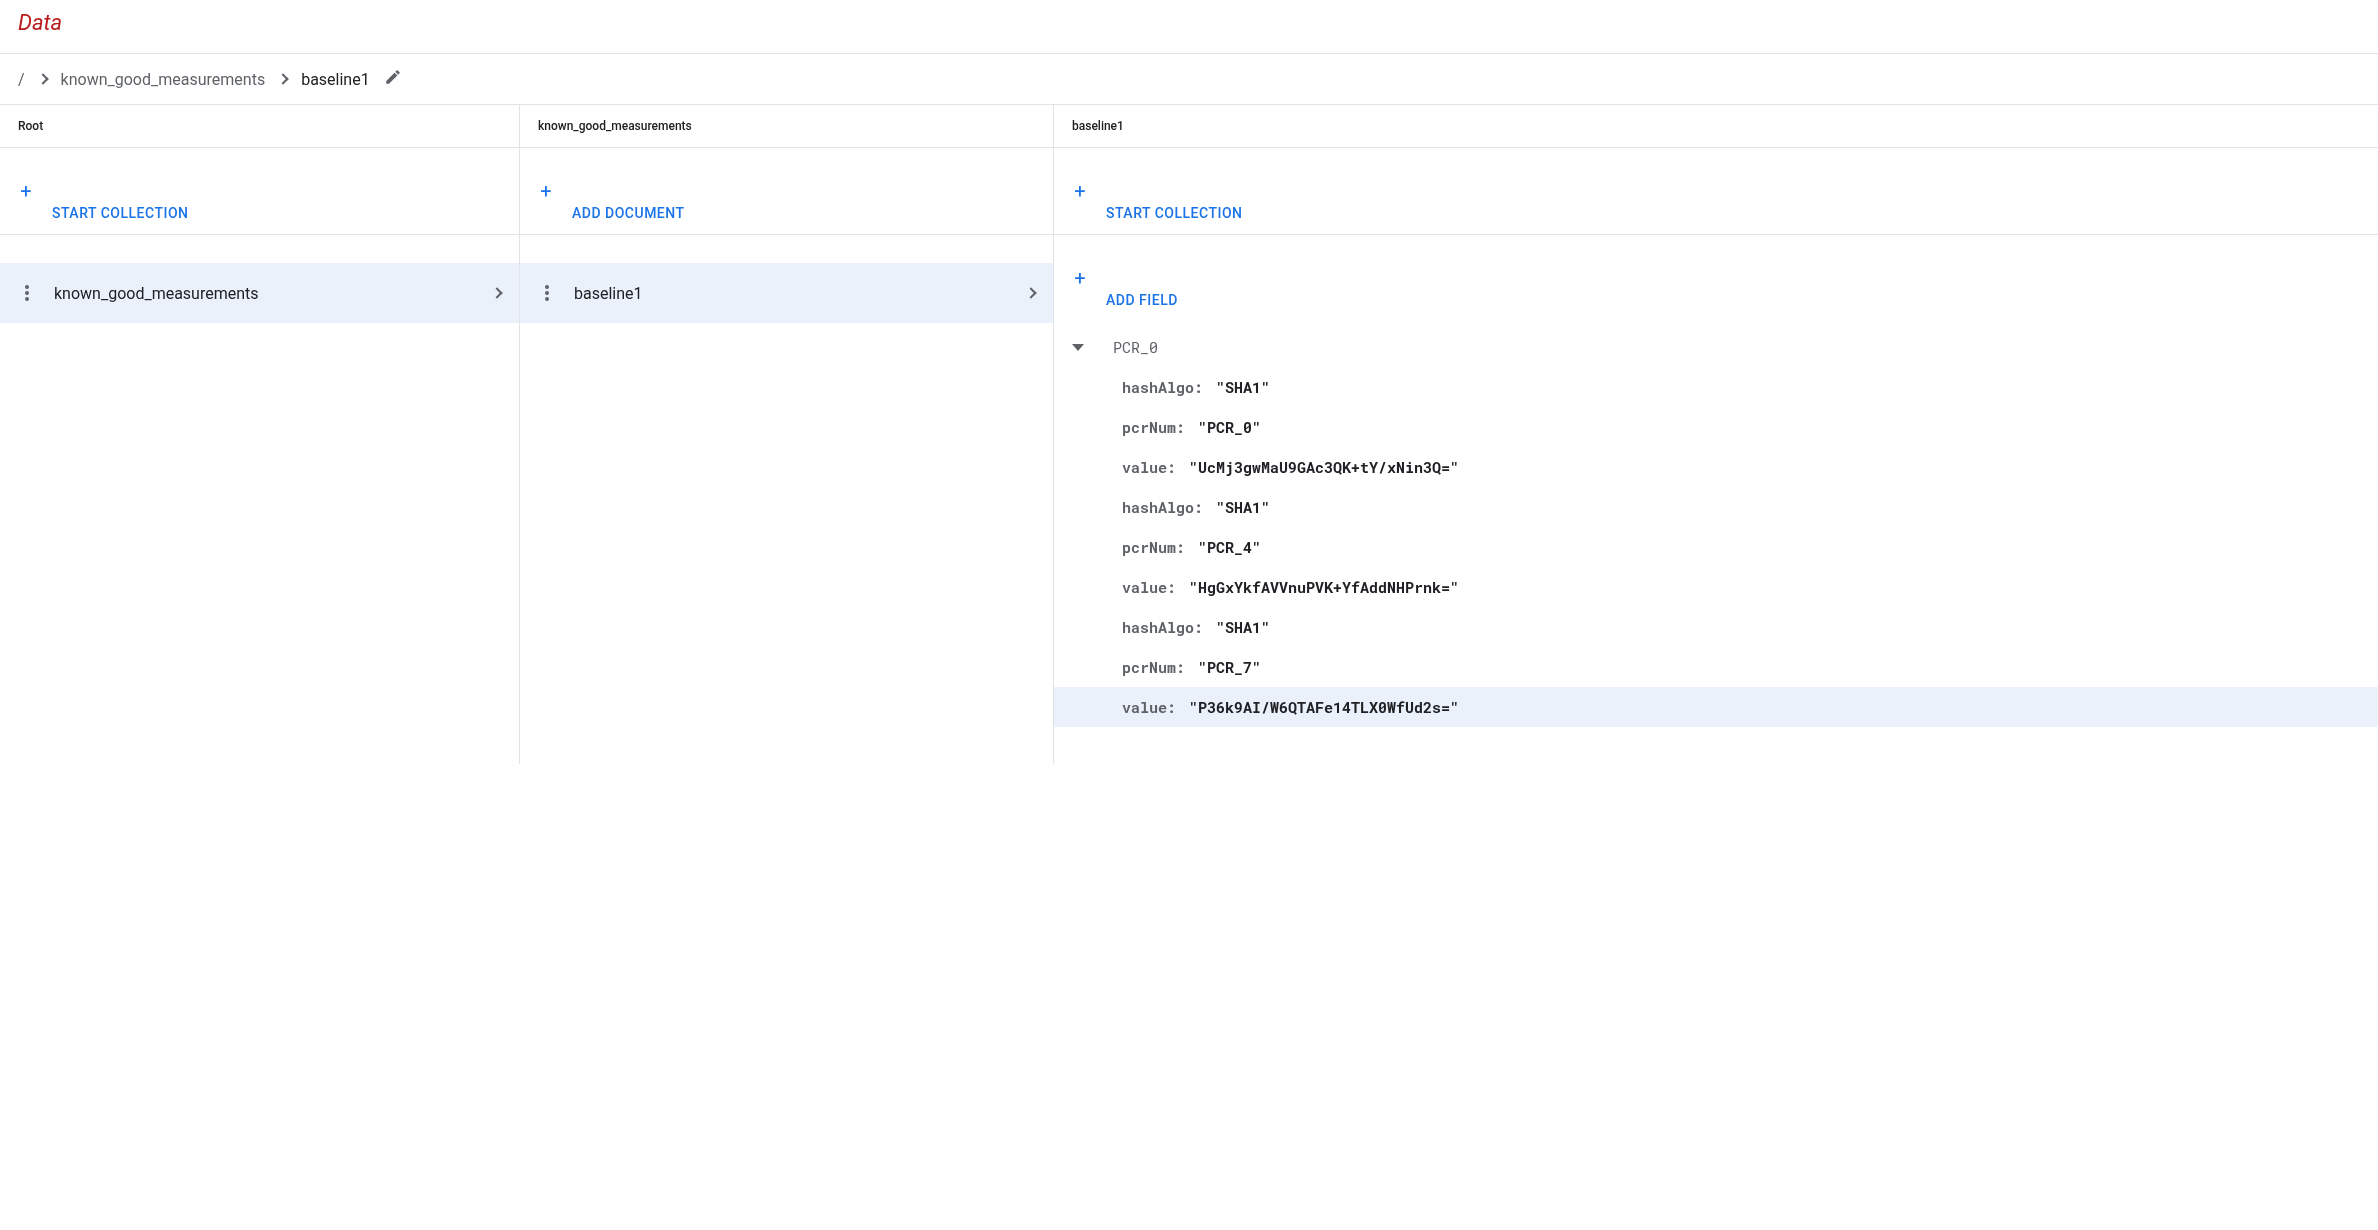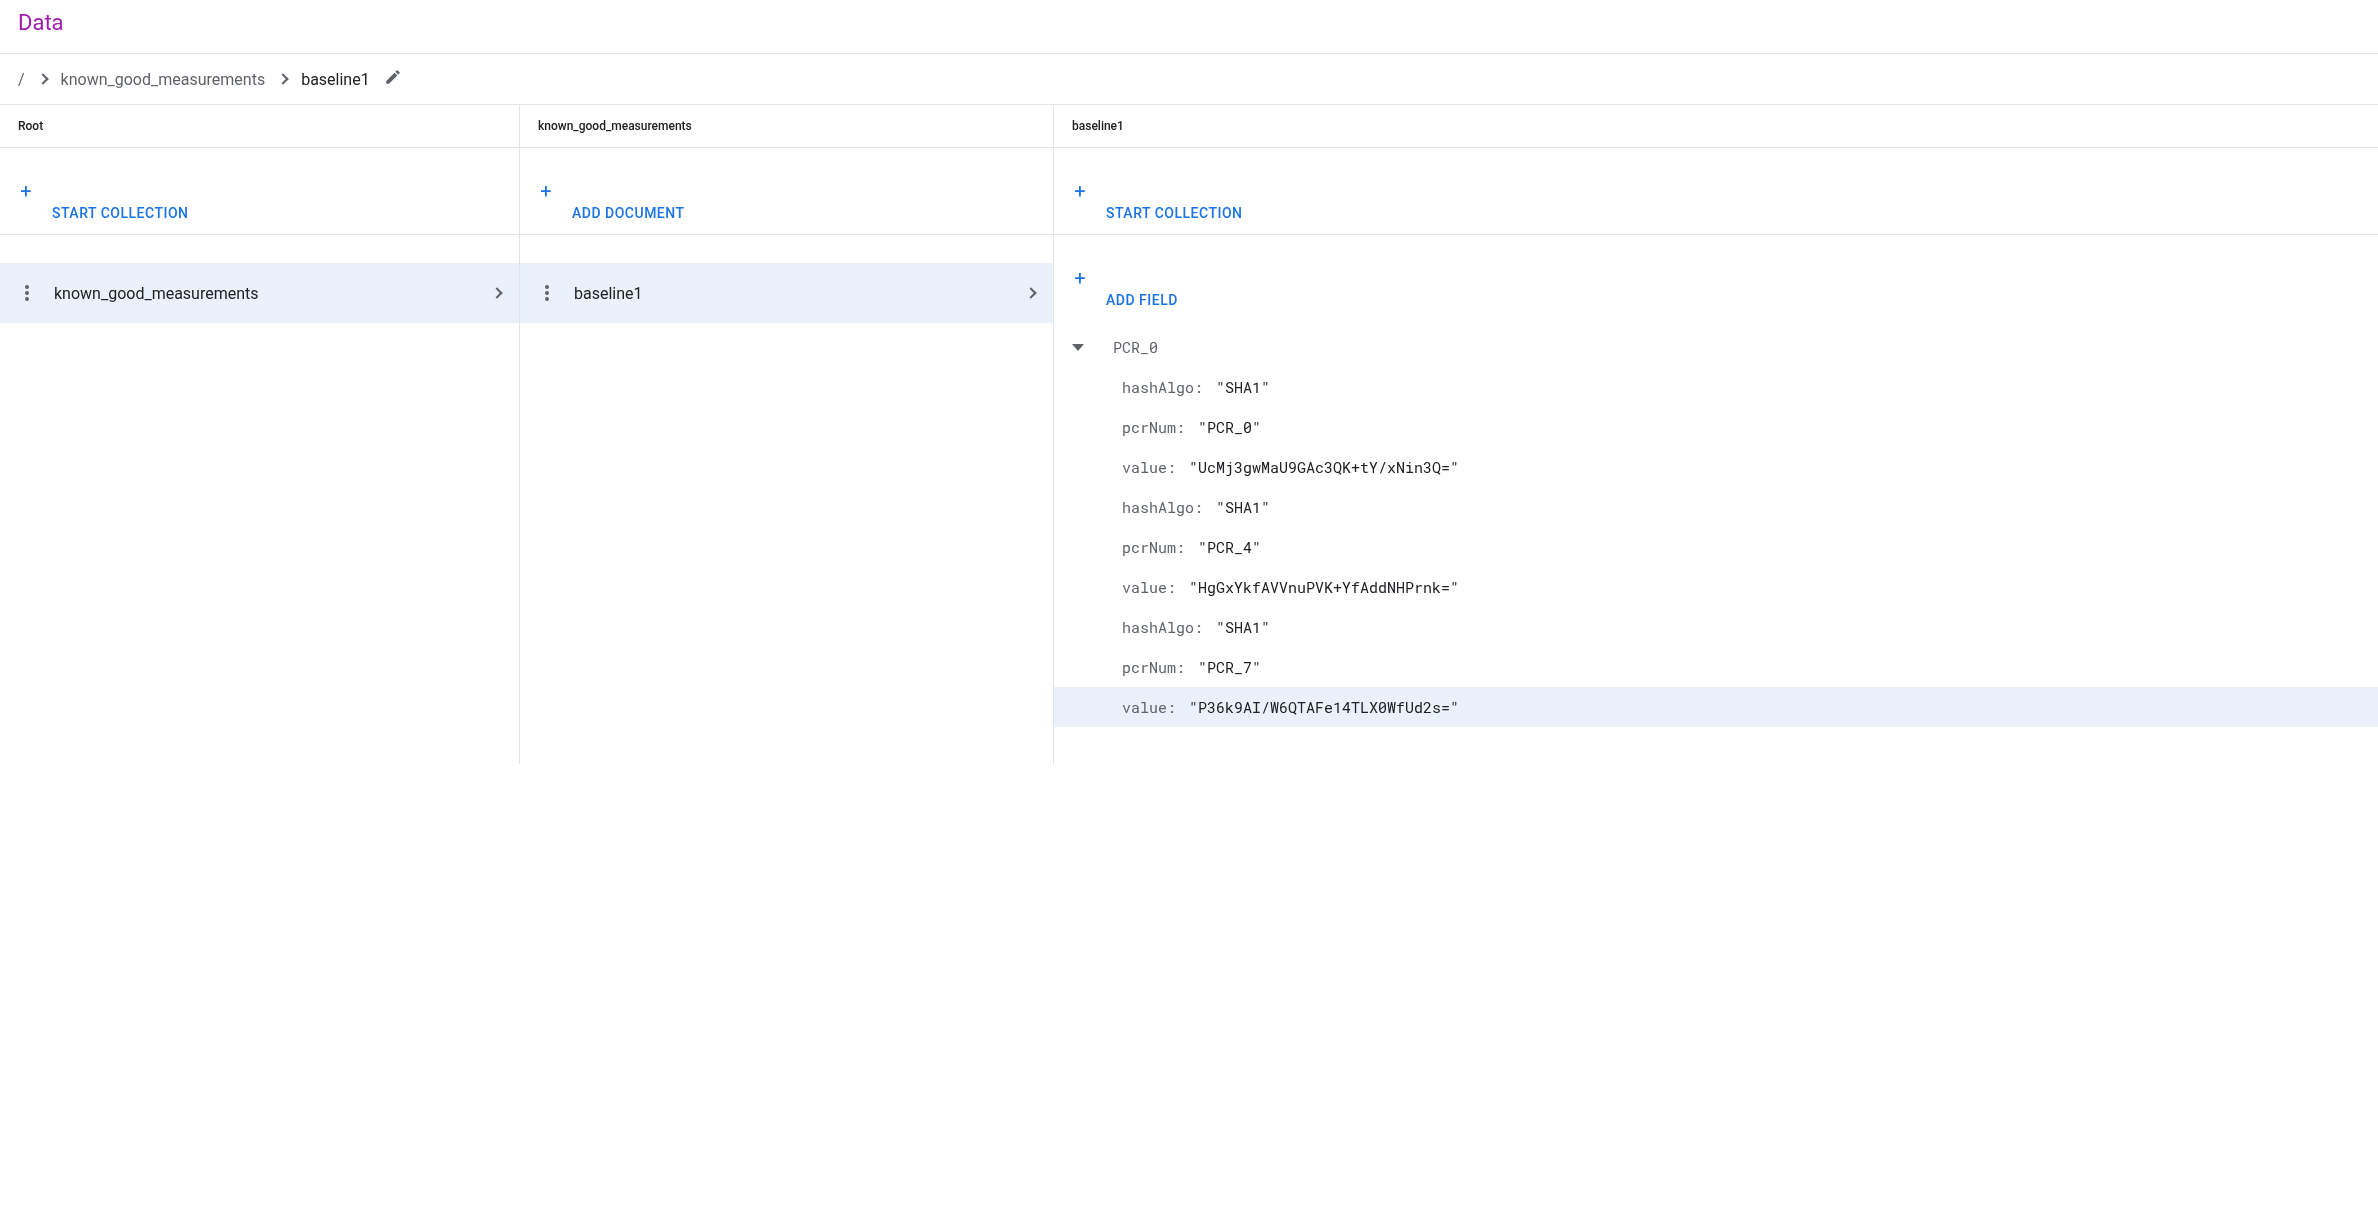--- a/index.html
+++ b/index.html
@@ -6,21 +6,22 @@
   body {
     font-family: "Roboto", "Helvetica Neue", Arial, sans-serif;
     background: #fff;
     color: #202124;
     font-size: 14px;
   }
   .page-title {
     font-size: 22px;
     font-weight: 400;
     padding: 10px 18px 18px 18px;
-    color: #a21caf;
+    color: #b91c1c;
+    font-style: italic;
   }
   .hr {
     border: none;
     border-top: 1px solid #e1e3e6;
   }
   .breadcrumb {
     display: flex;
     align-items: center;
     gap: 14px;
     padding: 14px 18px;
@@ -107,20 +108,21 @@
     margin-right: 14px;
   }
   .field-node .nodename { color: #5f6368; margin-left: 15px; }
   .field-leaf {
     display: flex;
     align-items: center;
     height: 40px;
     padding-left: 68px;
     font-family: "Roboto Mono", Menlo, Consolas, monospace;
     font-size: 15px;
+    font-weight: bold;
   }
   .field-leaf.hover { background: #eaf1fb; }
   .field-leaf .key { color: #5f6368; }
   .field-leaf .colon { color: #5f6368; margin-right: 4px; }
   .field-leaf .val { color: #202124; white-space: nowrap; }
 </style>
 </head>
 <body>
 
 <div class="page-title">Data</div>

